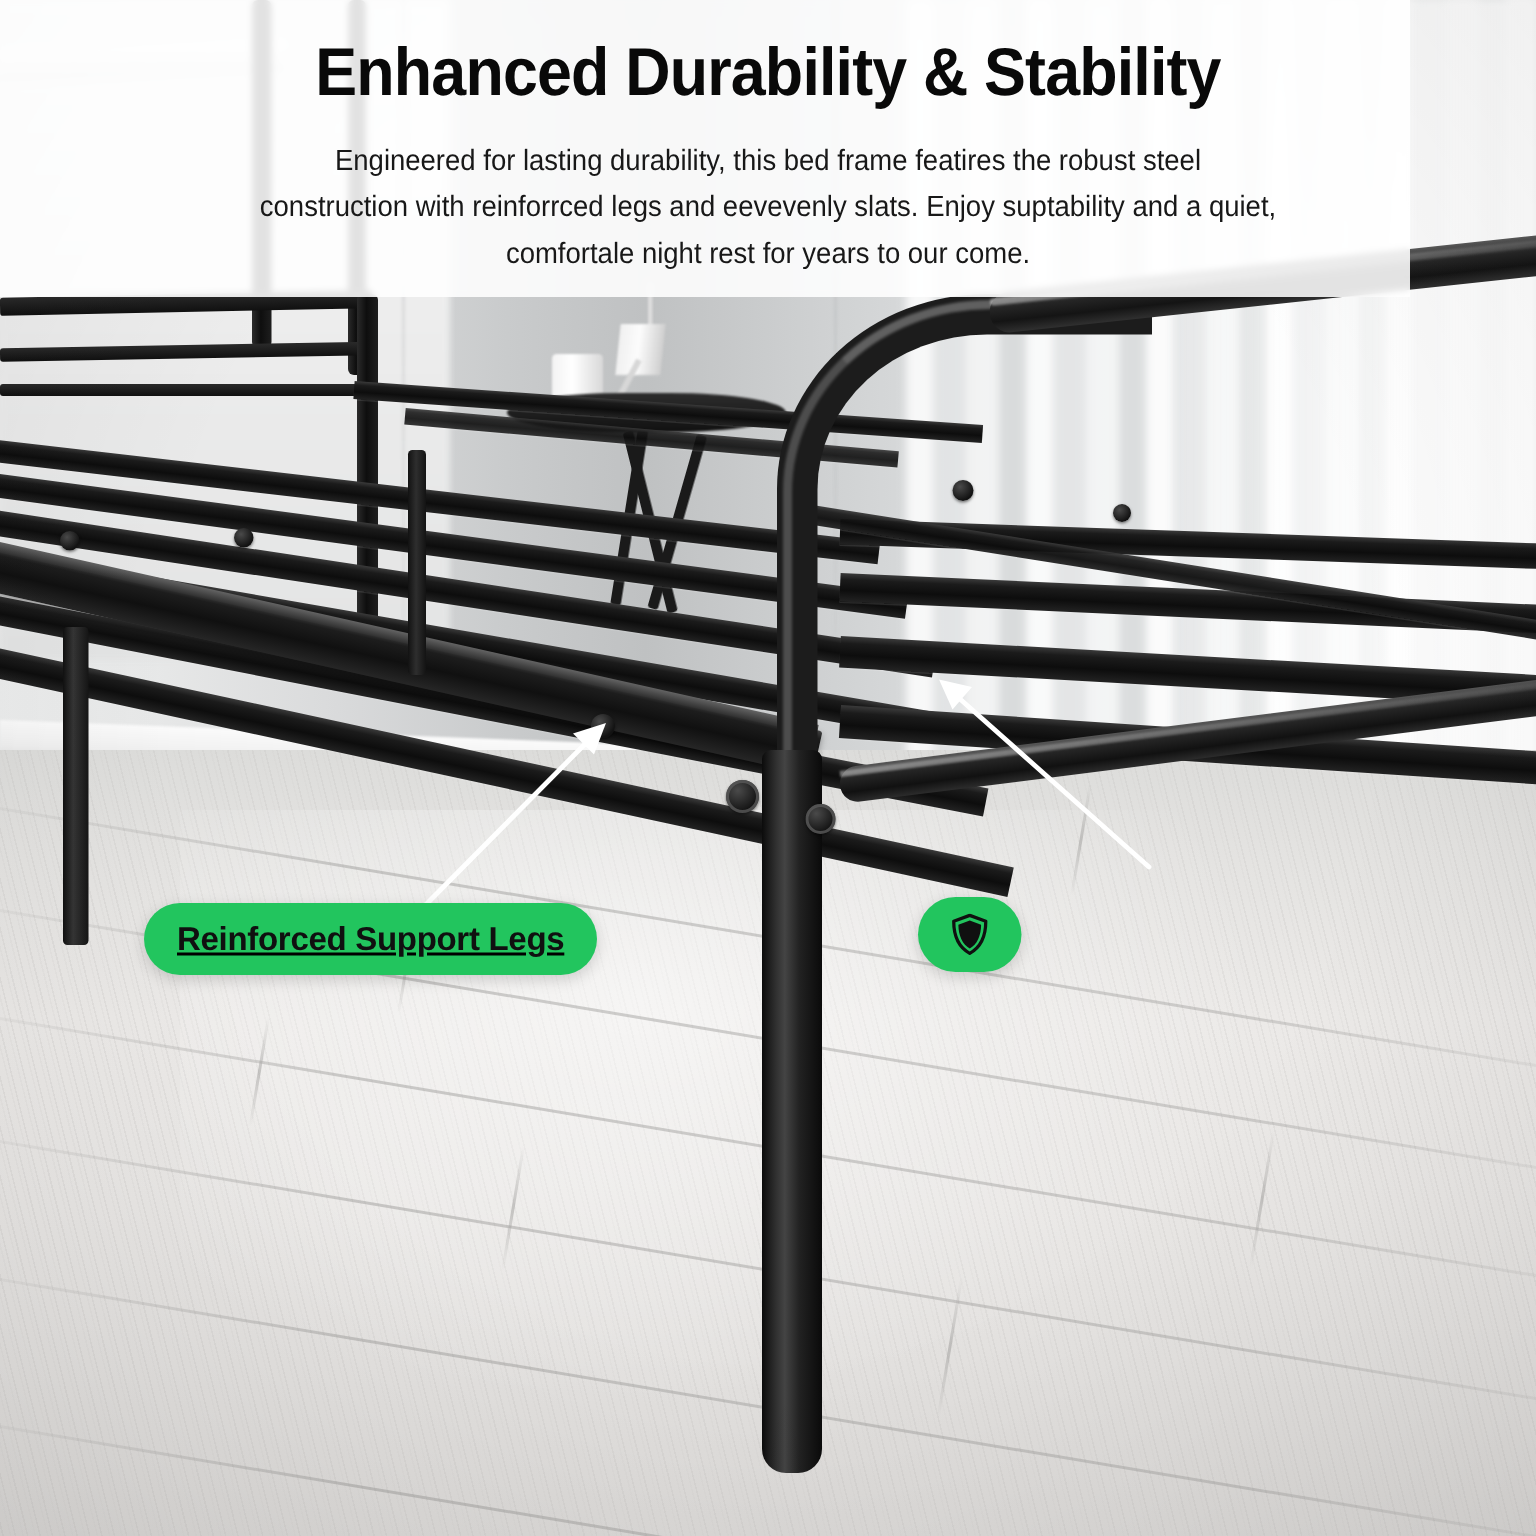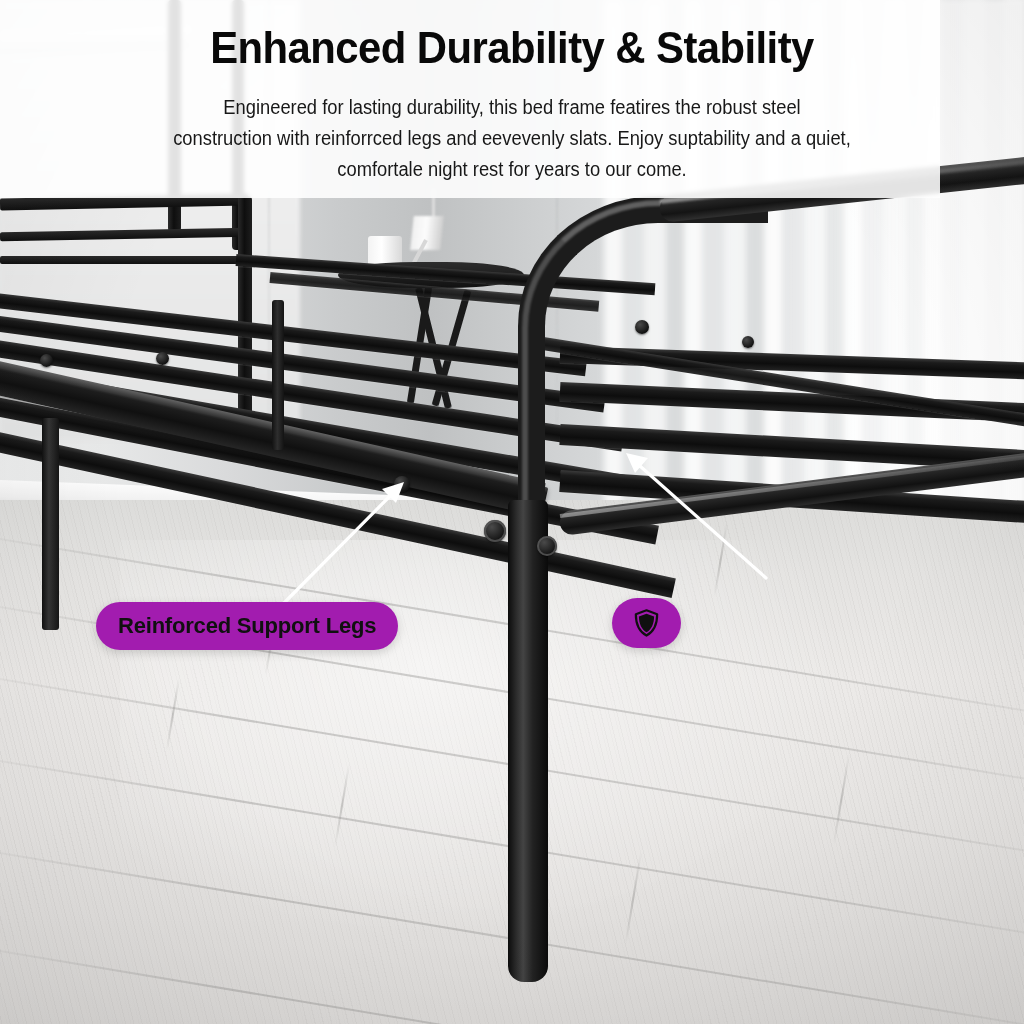--- a/index.html
+++ b/index.html
@@ -307,25 +307,26 @@
     line-height:31px;
     color:#181818;
     font-family:"Liberation Sans", sans-serif;
     transform:scaleX(.94);
   }
 
   
   .callout {
     position:absolute;
     display:flex; align-items:center; gap:10px;
-    background:#a21caf;
+    background:#22c55e;
     border-radius:26px;
     padding:11px 22px;
     box-shadow:0 3px 10px rgba(0,0,0,.16);
     white-space:nowrap;
+    text-decoration:underline;
   }
   .callout-label {
     font-size:22px; font-weight:700; color:#101010;
     letter-spacing:-0.2px;
     font-family:"Liberation Sans", sans-serif;
   }
   #callout-legs  { left:96px;  top:602px; }
   #callout-slats { left:612px; top:598px; }
 
   .shield-icon { display:block; width:25px; height:28px; flex:0 0 auto; }

